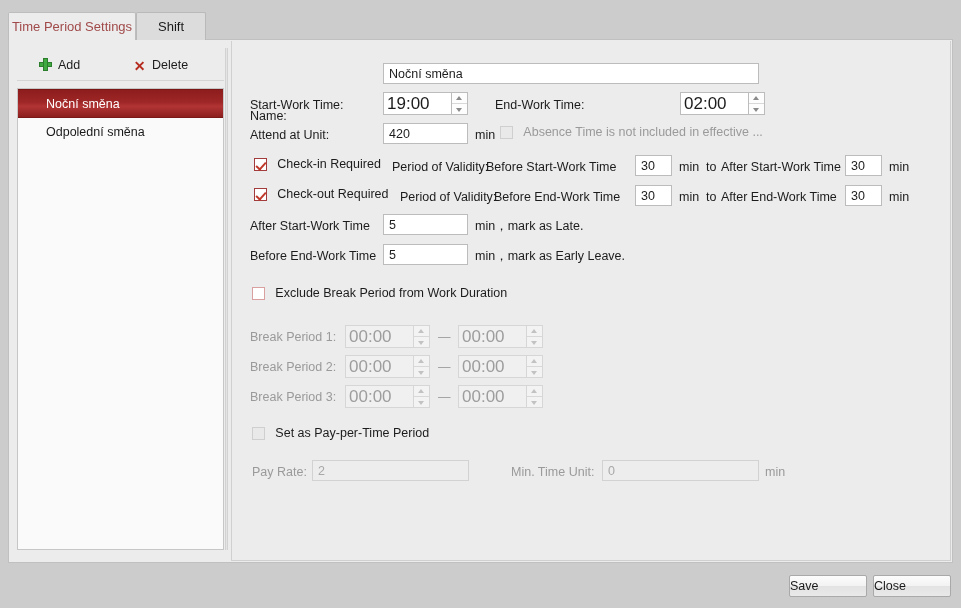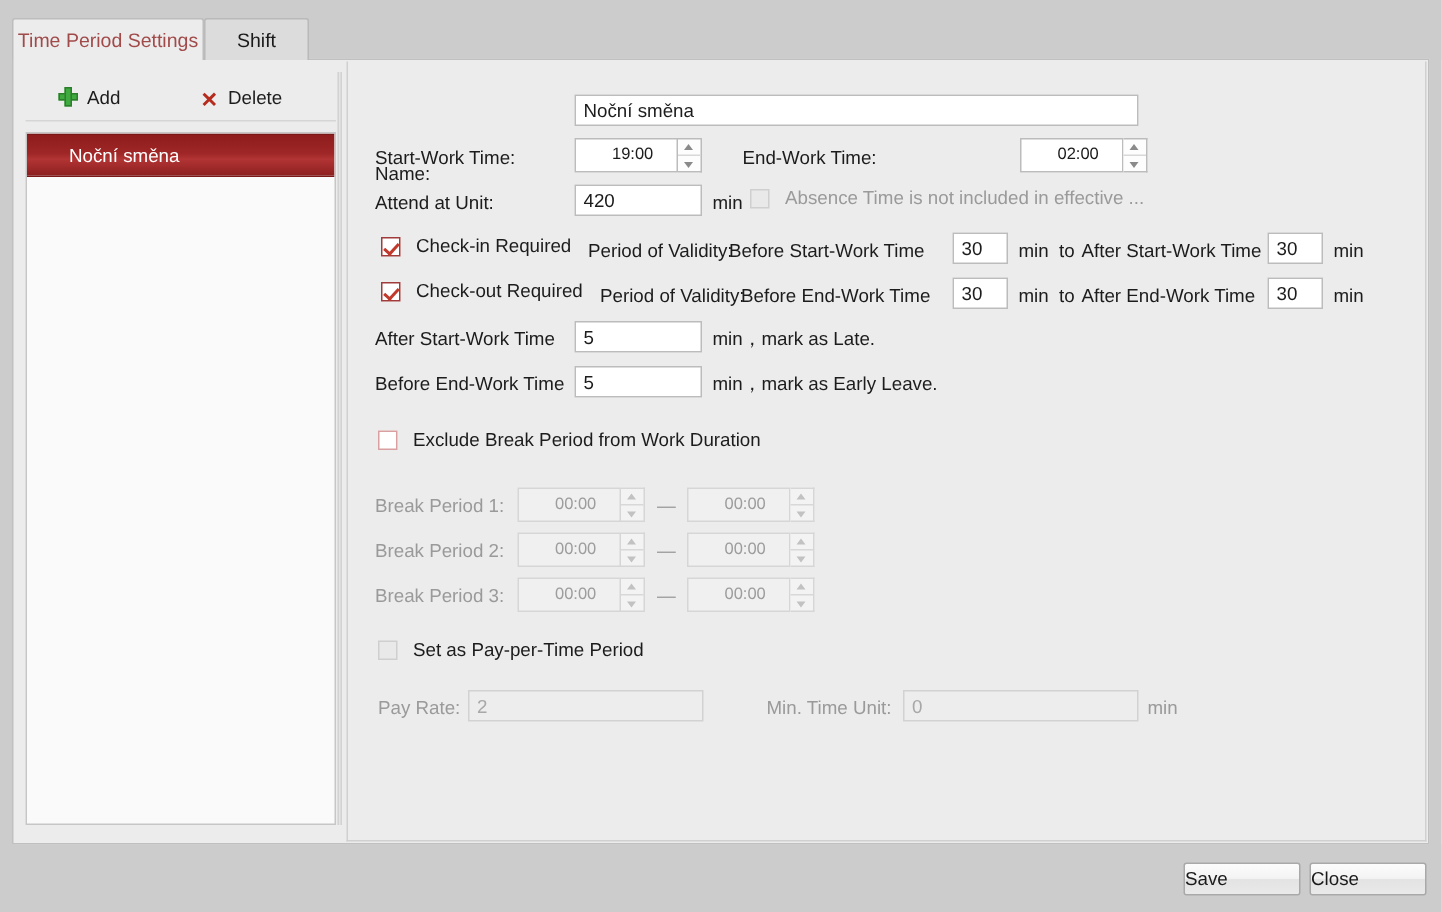--- a/index.html
+++ b/index.html
@@ -190,22 +190,22 @@
     vertical-align: top;
   }
   .spin .sval {
     position: absolute;
     left: 0; top: 0;
     height: 23px;
     line-height: 21px;
     box-sizing: border-box;
     border: 1px solid #bcbcbc;
     background: #fff;
-    padding-left: 24px;
-    font-size: 11px;
+    padding-left: 3px;
+    font-size: 17px;
     color: #1c1c1c;
   }
   .spin.disabled .sval { background: #f0f0f0; color: #9d9d9d; border-color: #d6d6d6; }
   .spin .sbtns {
     position: absolute;
     top: 0;
     width: 16px; height: 23px;
     border: 1px solid #bcbcbc;
     border-left: none;
     box-sizing: border-box;
@@ -302,20 +302,21 @@
       <div class="tool-btn add">
         <span class="tool-ico plus-ico"></span><span>Add</span>
       </div>
       <div class="tool-btn del">
         <span class="tool-ico x-ico">✕</span><span>Delete</span>
       </div>
     </div>
 
     <div class="list-box">
       <div class="list-item selected">Noční směna</div>
+      <div class="list-item">Odpolední směna</div>
     </div>
   </div>
 
   <div class="splitter"></div>
 
   <div class="content">
 
     <div class="row" style="left:18px; top:25px;margin-top:42px;">
       <span class="lbl">Name:</span>
     </div>

